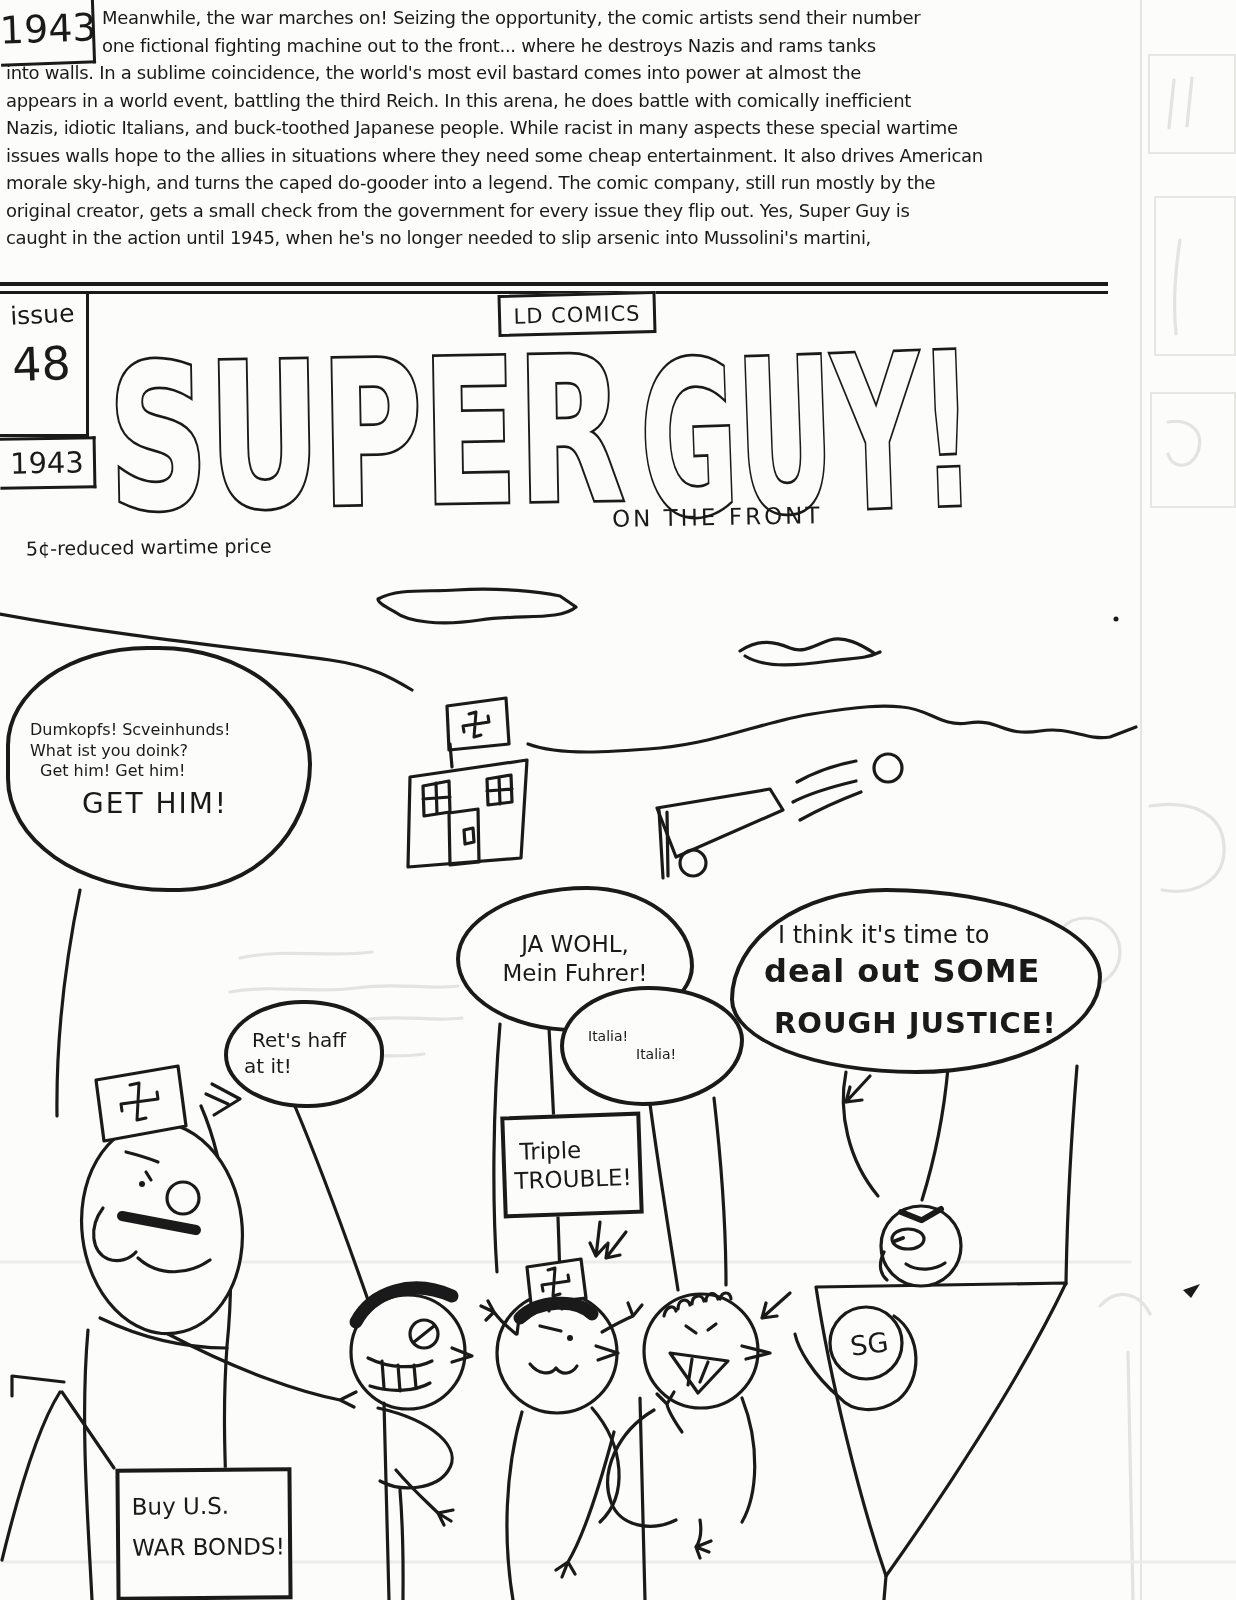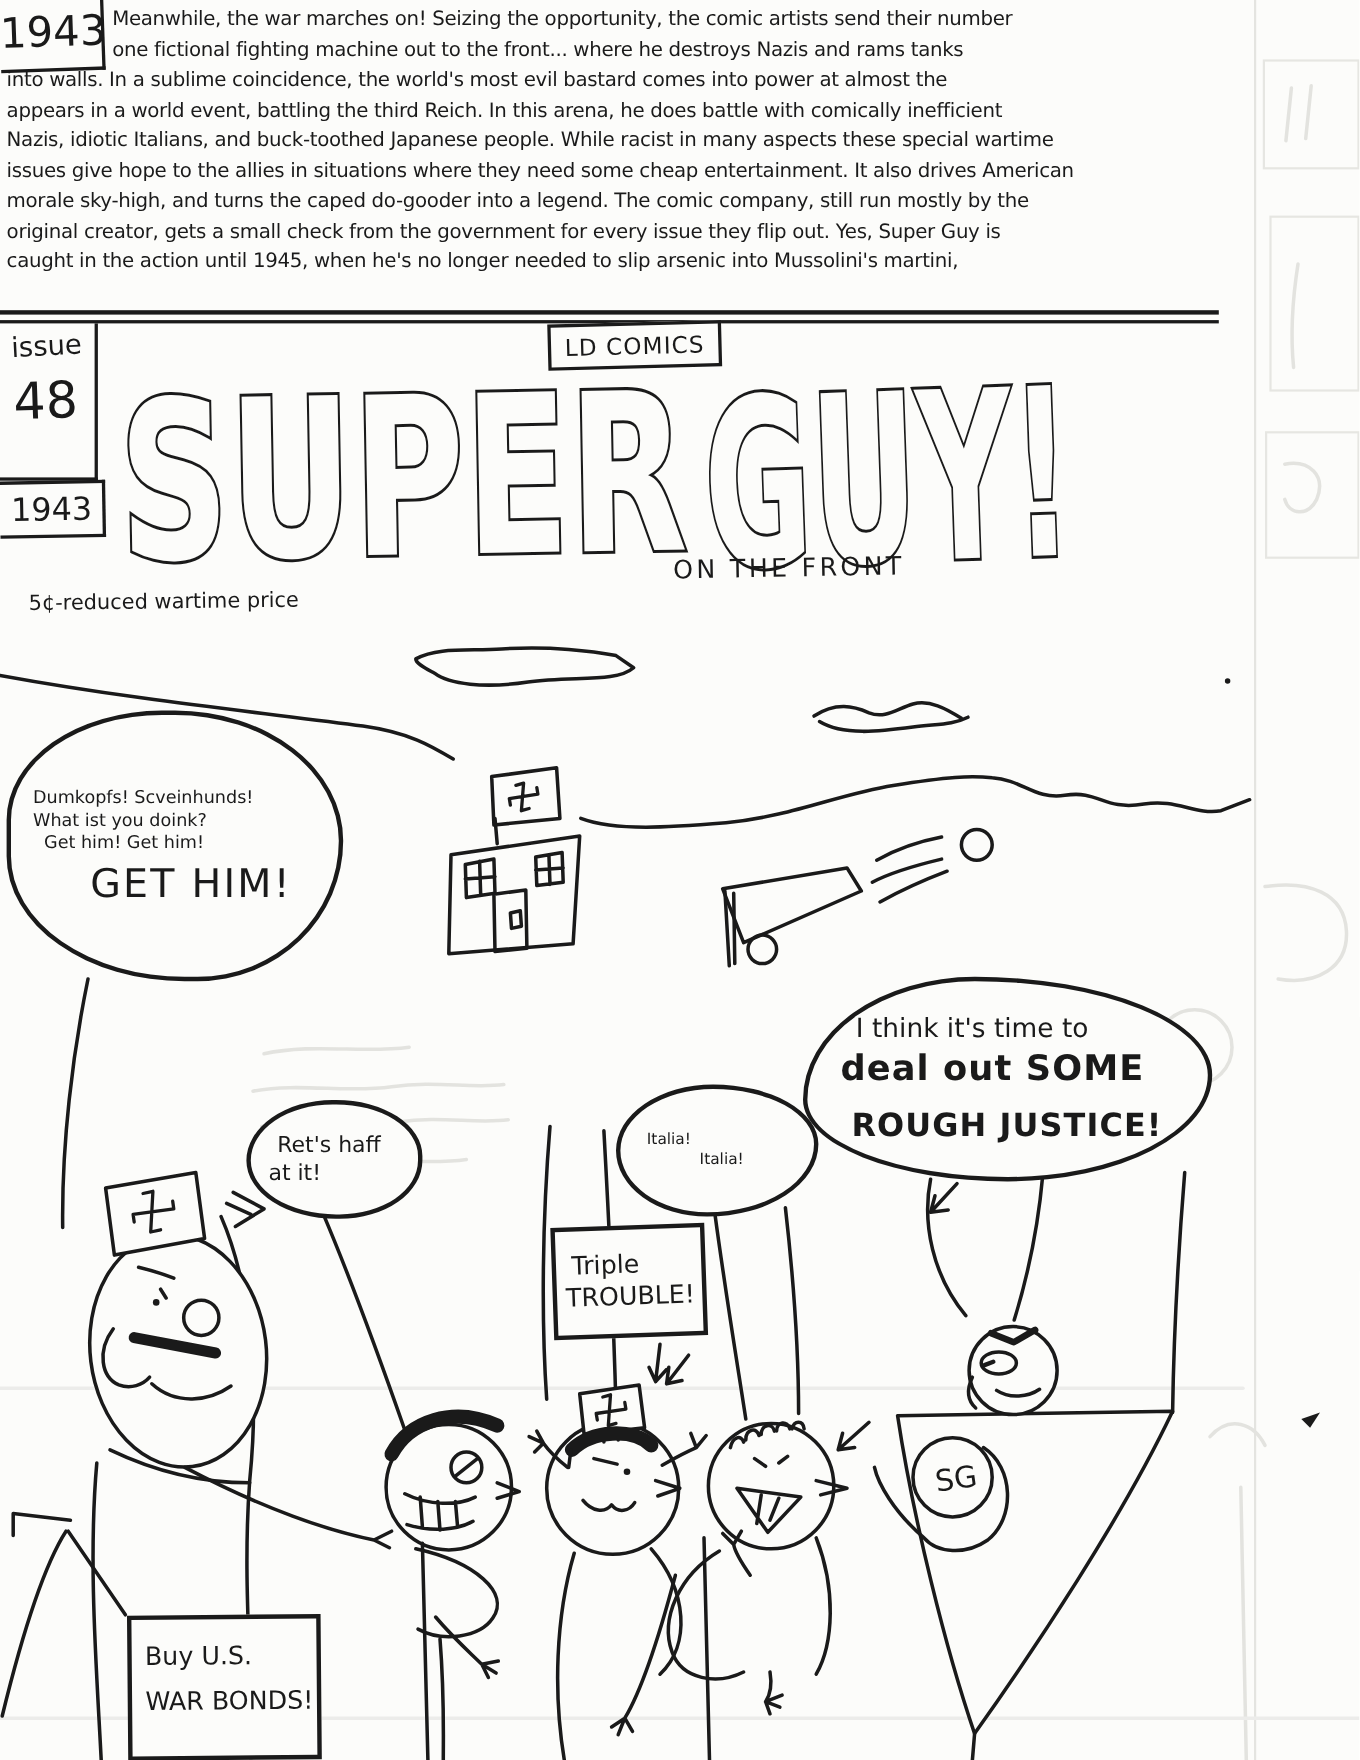--- a/index.html
+++ b/index.html
@@ -48,21 +48,21 @@
   .bubble {
     position:absolute; box-sizing:border-box; background:#fcfcfa;
     border:4px solid #1a1a1a; z-index:5;
     display:flex; flex-direction:column; justify-content:center;
   }
   .bubble div { line-height:1.28; }
   .bub-officer { left:6px; top:646px; width:306px; height:246px;
     border-radius:48% 52% 45% 55% / 42% 50% 54% 48%; padding:10px 0 6px 0; }
   .bub-officer .l { font-size:16px; padding-left:20px; }
   .bub-officer .l3 { padding-left:30px; }
-  .bub-officer .l4 { font-size:36px; padding-left:72px; letter-spacing:2px; margin-top:4px; }
+  .bub-officer .l4 { font-size:28px; padding-left:72px; letter-spacing:2px; margin-top:4px; }
   .bub-jawohl { left:456px; top:886px; width:238px; height:146px;
     border-radius:55% 45% 50% 50% / 50% 55% 45% 50%; text-align:center; }
   .bub-jawohl .l { font-size:23px; }
   .bub-rets { left:224px; top:1000px; width:160px; height:108px;
     border-radius:50% 50% 48% 52% / 52% 48% 50% 50%; }
   .bub-rets .l { font-size:20px; padding-left:16px; }
   .bub-rets .l1 { padding-left:24px; }
   .bub-italia { left:560px; top:986px; width:184px; height:120px;
     border-radius:48% 52% 55% 45% / 50% 45% 55% 50%; }
   .bub-italia .l { font-size:14px; padding-left:24px; }
@@ -93,21 +93,21 @@
   <div class="ghost" style="left:1154px; top:196px; width:78px; height:156px;"></div>
   <div class="ghost" style="left:1150px; top:392px; width:82px; height:112px;"></div>
 
   <div class="year-box">1943</div>
   <div class="intro-lines">
     <div class="intro-line ind">Meanwhile, the war marches on! Seizing the opportunity, the comic artists send their number</div>
     <div class="intro-line ind">one fictional fighting machine out to the front... where he destroys Nazis and rams tanks</div>
     <div class="intro-line">into walls. In a sublime coincidence, the world's most evil bastard comes into power at almost the</div>
     <div class="intro-line">appears in a world event, battling the third Reich. In this arena, he does battle with comically inefficient</div>
     <div class="intro-line">Nazis, idiotic Italians, and buck-toothed Japanese people. While racist in many aspects these special wartime</div>
-    <div class="intro-line">issues give hope to the allies in situations where they need some cheap entertainment. It also drives American</div>
+    <div class="intro-line">issues walls hope to the allies in situations where they need some cheap entertainment. It also drives American</div>
     <div class="intro-line">morale sky-high, and turns the caped do-gooder into a legend. The comic company, still run mostly by the</div>
     <div class="intro-line">original creator, gets a small check from the government for every issue they flip out. Yes, Super Guy is</div>
     <div class="intro-line">caught in the action until 1945, when he's no longer needed to slip arsenic into Mussolini's martini,</div>
   </div>
   <div class="rule-a"></div>
   <div class="rule-b"></div>
 
   <div class="issue-box">
     <div class="issue-label">issue</div>
     <div class="issue-number">48</div>
@@ -267,20 +267,24 @@
     </g>
   </svg>
 
   <div class="bubble bub-officer">
     <div class="l">Dumkopfs! Scveinhunds!</div>
     <div class="l">What ist you doink?</div>
     <div class="l l3">Get him!  Get him!</div>
     <div class="l l4">GET HIM!</div>
   </div>
 
+  <div class="bubble bub-jawohl">
+    <div class="l">JA WOHL,</div>
+    <div class="l">Mein Fuhrer!</div>
+  </div>
 
   <div class="bubble bub-rets">
     <div class="l l1">Ret's haff</div>
     <div class="l">at it!</div>
   </div>
 
   <div class="bubble bub-italia">
     <div class="l">Italia!</div>
     <div class="l l1">Italia!</div>
   </div>

